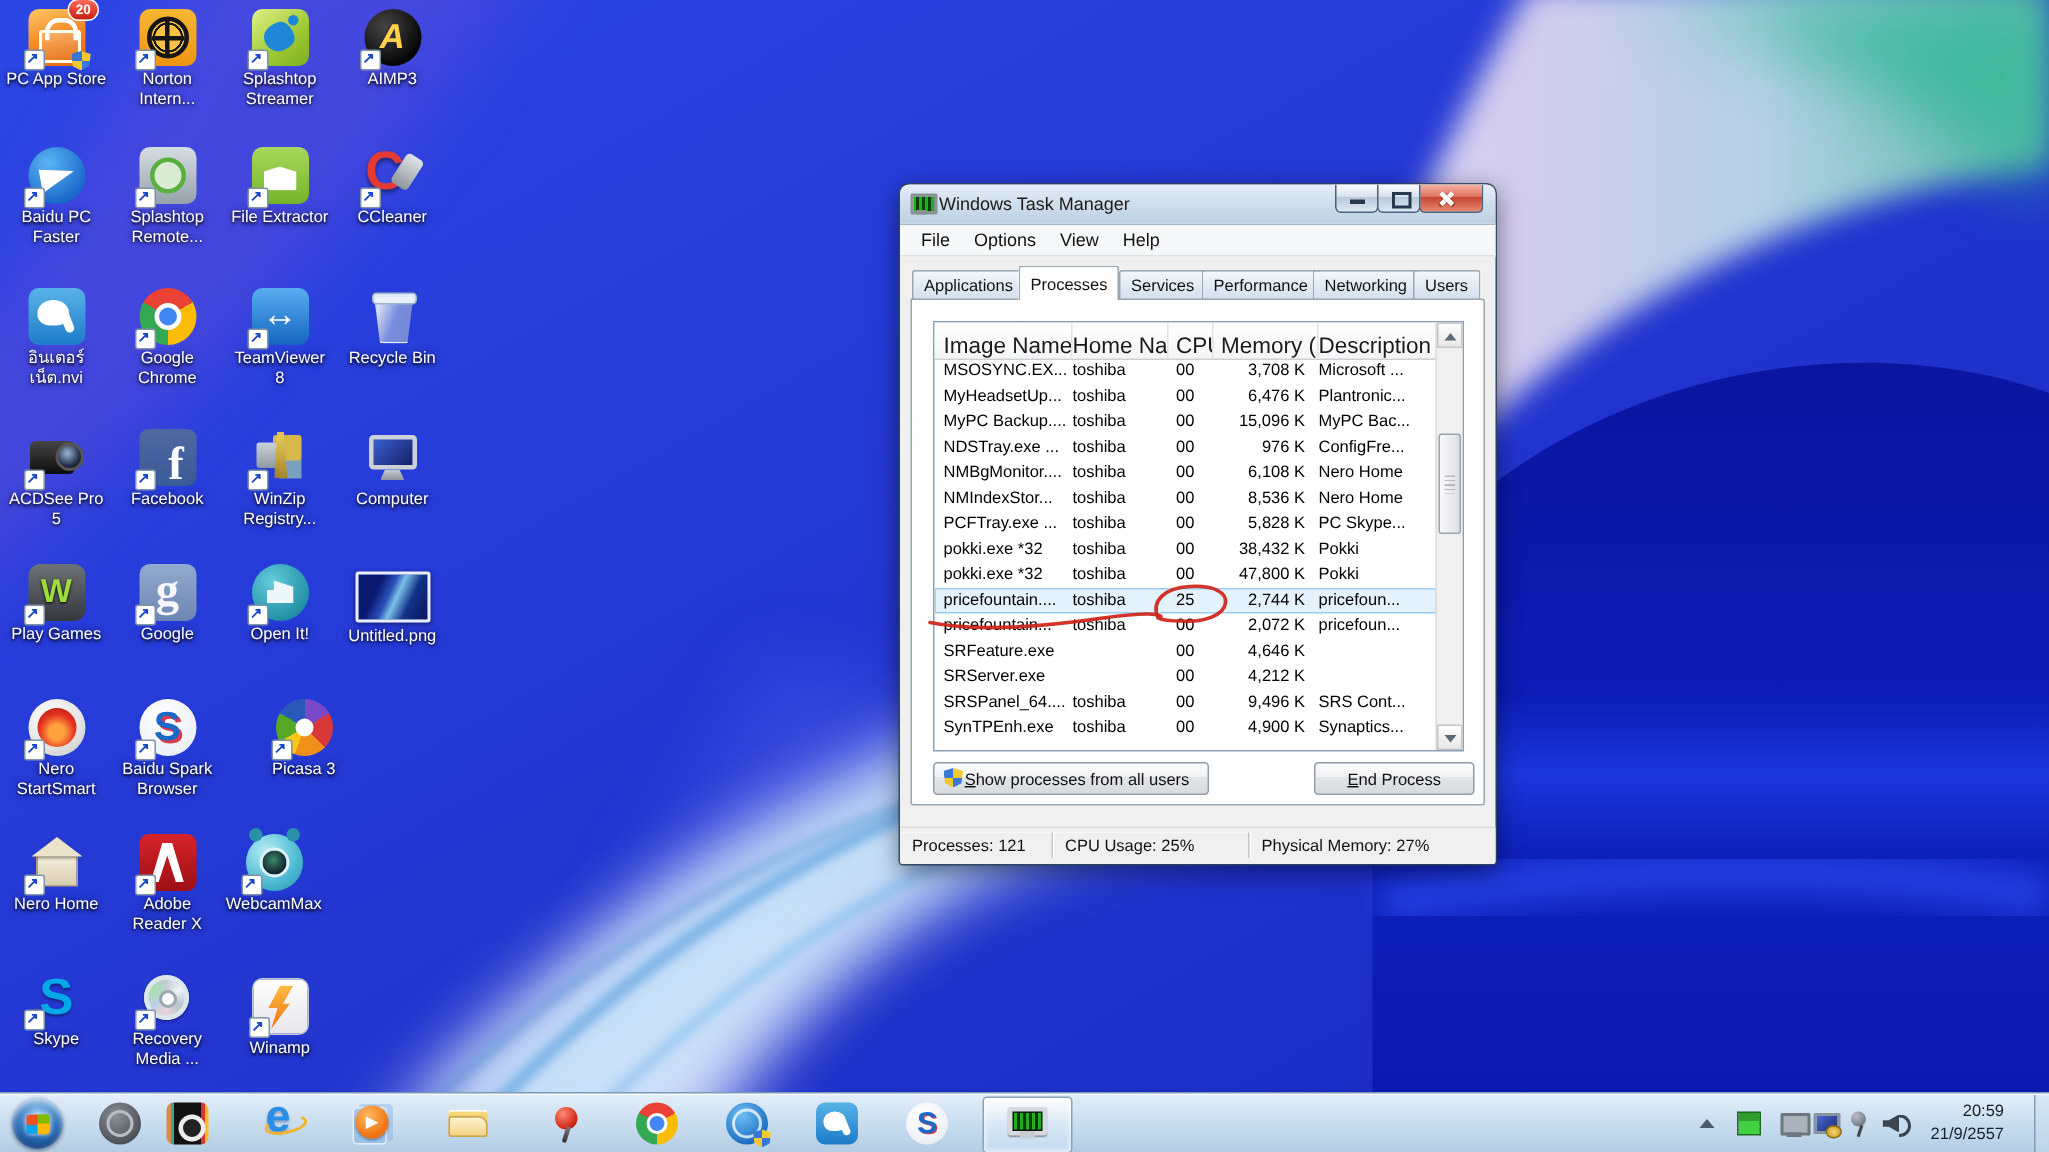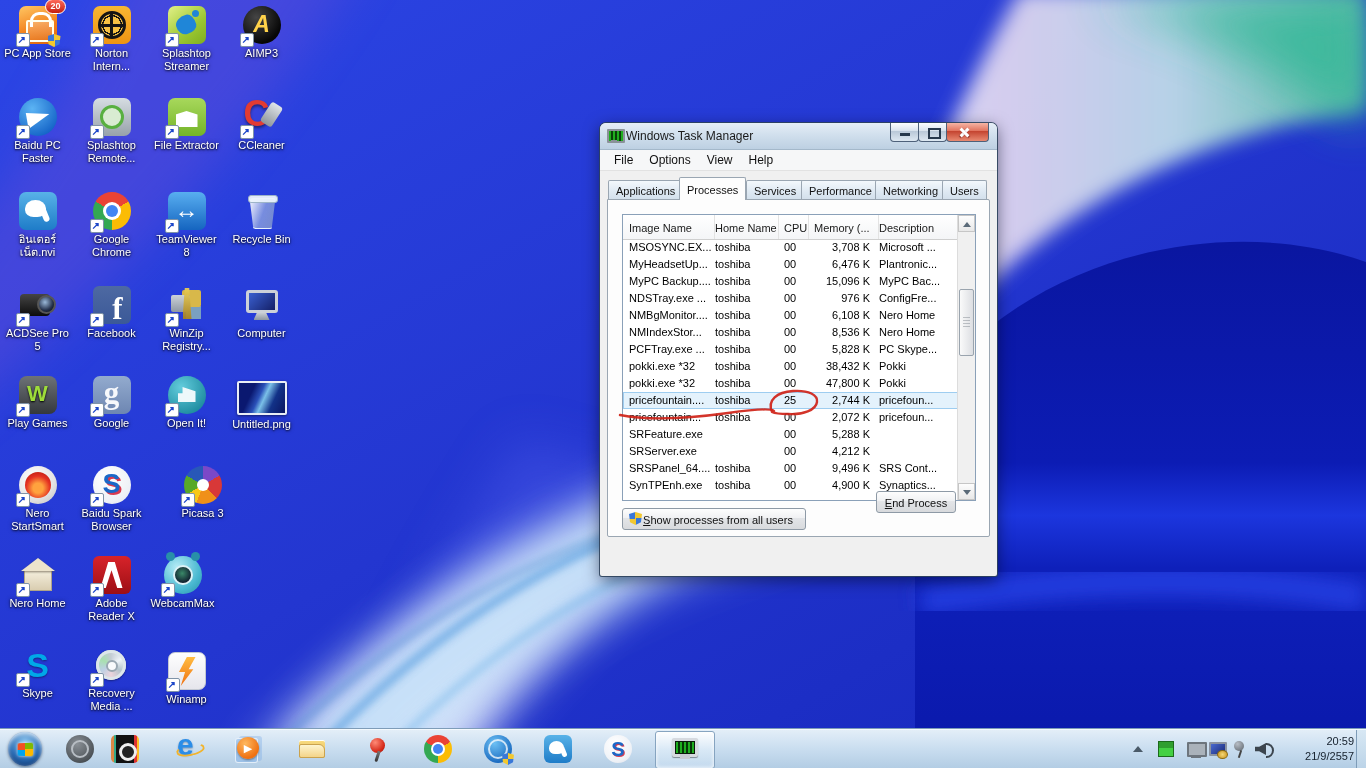--- a/index.html
+++ b/index.html
@@ -204,21 +204,21 @@
       background:linear-gradient(135deg,#4a6ad0,#1a2a78);border-radius:1px}
   .tr-pc::after{content:"";position:absolute;left:9px;top:11px;width:9px;height:7px;border-radius:50%;
       background:radial-gradient(circle,#f4d878,#c89018);border:1px solid #8a6a10}
   .tr-pin::before{content:"";position:absolute;left:4px;top:2px;width:10px;height:10px;border-radius:50%;
       background:radial-gradient(circle at 35% 30%,#b8bec6,#5a626a)}
   .tr-pin::after{content:"";position:absolute;left:9px;top:11px;width:2px;height:8px;background:#444;transform:rotate(18deg)}
   .tr-vol::before{content:"";position:absolute;left:1px;top:4px;width:11px;height:12px;background:#3c454e;
       clip-path:polygon(0 32%,38% 32%,100% 0,100% 100%,38% 68%,0 68%)}
   .tr-vol::after{content:"";position:absolute;left:12px;top:4px;width:6px;height:11px;border:2px solid #3c454e;
       border-left:none;border-radius:0 9px 9px 0}
-  #clock{position:absolute;right:12px;top:4px;width:72px;text-align:right;font-size:11px;line-height:15px;
+  #clock{position:absolute;right:30px;top:4px;width:72px;text-align:right;font-size:11px;line-height:15px;
       color:#15202c;cursor:pointer}
   #showdesk{position:absolute;right:0;top:0;width:9px;height:38px;border-left:1px solid #7e9cb8;cursor:pointer;
       background:linear-gradient(#d8e8f4,#bcd4e8)}
   
   #win{position:absolute;left:600px;top:123px;width:397px;height:453px;z-index:4;background:#f0f0f0;
       border-radius:6px 6px 2px 2px;
       box-shadow:0 0 0 1px rgba(46,66,92,.9),0 4px 16px rgba(0,6,26,.55)}
   #titlebar{position:absolute;left:0;top:0;right:0;height:26px;border-radius:6px 6px 0 0;
       background:linear-gradient(#e5eef7,#cfdeec 50%,#bdd0e2);border-bottom:1px solid #a4b8ca}
   #title{position:absolute;left:26px;top:6px;font-size:12px;color:#1a1a1a}
@@ -246,21 +246,21 @@
       background:linear-gradient(#f3f8fc,#dde8f2 60%,#d2dfeb);z-index:1}
   .tab.active{top:54px;height:23px;background:#fdfdfd;z-index:3;padding-top:6px;
       box-shadow:0 1px 0 #fdfdfd}
   #panel{position:absolute;left:7px;top:76px;width:383px;height:338px;background:#fdfdfd;
       border:1px solid #9aa6b2;border-radius:0 2px 2px 2px;box-sizing:border-box;z-index:2}
   
   #list{position:absolute;left:22px;top:91px;width:354px;height:287px;background:#fff;
       border:1px solid #8aa0b8;box-sizing:border-box;z-index:3;overflow:hidden}
   #lhead{position:absolute;left:0;top:0;right:17px;height:24px;display:flex;
       border-bottom:1px solid #cfcfcf;background:linear-gradient(#fff,#f4f5f7)}
-  .hc{font-size:11px;color:#1a1a1a;padding-top:7px;box-sizing:border-box;border-right:1px solid #e3e3e3;
+  .hc{font-size:15px;color:#1a1a1a;padding-top:7px;box-sizing:border-box;border-right:1px solid #e3e3e3;
       position:relative;cursor:pointer;white-space:nowrap;overflow:hidden}
   #lrows{position:absolute;left:0;top:24px;right:17px;bottom:0}
   .lrow{height:17px;display:flex;font-size:11px;line-height:17px;color:#000;cursor:default;white-space:nowrap}
   .lrow.sel{background:#e4f2fc;outline:1px solid #9ecdf0;outline-offset:-1px}
   .cI{width:92px;padding-left:6px;box-sizing:border-box;overflow:hidden}
   .cU{width:64px;box-sizing:border-box;overflow:hidden}
   .cC{width:30px;padding-left:5px;box-sizing:border-box}
   .cM{width:70px;text-align:right;padding-right:9px;box-sizing:border-box}
   .cD{flex:1;overflow:hidden}
   .hc.cM{text-align:left;padding-left:5px}
@@ -274,21 +274,21 @@
   #sbthumb{position:absolute;left:1px;top:74px;width:15px;height:67px;border:1px solid #9aa4ae;border-radius:2px;
       box-sizing:border-box;cursor:pointer;
       background:repeating-linear-gradient(0deg,transparent 0 2px,rgba(90,100,110,.35) 2px 3px) center/7px 12px no-repeat,
                  linear-gradient(90deg,#fafafa,#dcdee2)}
   
   .btn{position:absolute;height:22px;font-size:11px;color:#111;display:block;text-align:center;line-height:21px;
       background:linear-gradient(#fdfdfd,#f0f1f3 45%,#e3e5e8 46%,#d8dadd);border:1px solid #8e9aa6;
       border-radius:3px;box-sizing:border-box;cursor:pointer;z-index:3}
   .btn::first-letter{text-decoration:underline}
   #btn-show{left:22px;top:385px;width:184px;padding-left:14px}
-  #btn-end{left:276px;top:368px;width:80px}
+  #btn-end{left:276px;top:385px;width:107px}
   .uacshield{position:absolute;left:7px;top:4px;width:13px;height:13px;z-index:4;
       background:conic-gradient(#f2c830 0 25%,#3a78d8 0 50%,#f2c830 0 75%,#3a78d8 0 100%);
       clip-path:polygon(50% 0,100% 15%,92% 78%,50% 100%,8% 78%,0 15%)}
   
   #sbar{position:absolute;left:0;right:0;bottom:0;height:24px;background:#f0f0f0;border-top:1px solid #dadada;
       font-size:11px;color:#111;border-radius:0 0 2px 2px}
   .pane{position:absolute;top:3px;height:17px;padding:3px 8px 0;box-sizing:border-box;
       border-right:1px solid #c8c8c8;box-shadow:1px 0 0 #fff}
   .pane:last-child{border-right:none;box-shadow:none}
   
@@ -634,21 +634,21 @@
             <span class="cI">pricefountain...</span>
             <span class="cU">toshiba</span>
             <span class="cC">00</span>
             <span class="cM">2,072 K</span>
             <span class="cD">pricefoun...</span>
           </div>
         <div class="lrow">
             <span class="cI">SRFeature.exe</span>
             <span class="cU"></span>
             <span class="cC">00</span>
-            <span class="cM">5,288 K</span>
+            <span class="cM">4,646 K</span>
             <span class="cD"></span>
           </div>
         <div class="lrow">
             <span class="cI">SRServer.exe</span>
             <span class="cU"></span>
             <span class="cC">00</span>
             <span class="cM">4,212 K</span>
             <span class="cD"></span>
           </div>
         <div class="lrow">
@@ -670,20 +670,25 @@
         <span class="sbtn sb-up"></span>
         <span id="sbthumb"></span>
         <span class="sbtn sb-dn"></span>
       </div>
     </div>
 
     <button class="btn" id="btn-show">Show processes from all users</button>
     <span class="uacshield" style="left:29px;top:389px"></span>
     <button class="btn" id="btn-end">End Process</button>
 
+    <div id="sbar">
+      <span class="pane" style="left:0;width:102px">Processes: 121</span>
+      <span class="pane" style="left:102px;width:131px">CPU Usage: 25%</span>
+      <span class="pane" style="left:233px;right:0">Physical Memory: 27%</span>
+    </div>
   </div>
 
   <svg id="anno" width="240" height="48" viewBox="0 0 240 48">
     <path d="M20,35 C50,41 92,38 128,33 S172,29 174,31" fill="none" stroke="#cf2318" stroke-width="2.4" stroke-linecap="round" opacity=".92"></path>
     <path d="M172,32 C167,20 177,12 193,11 C209,10 218,15 217,22 C216,30 203,35 188,34 C179,34 174,33 172,32 Z" fill="none" stroke="#cf2318" stroke-width="2.4" stroke-linecap="round" opacity=".92"></path>
   </svg>
 
   <div id="taskbar">
     <div class="orb">
         <span class="flag"></span>

